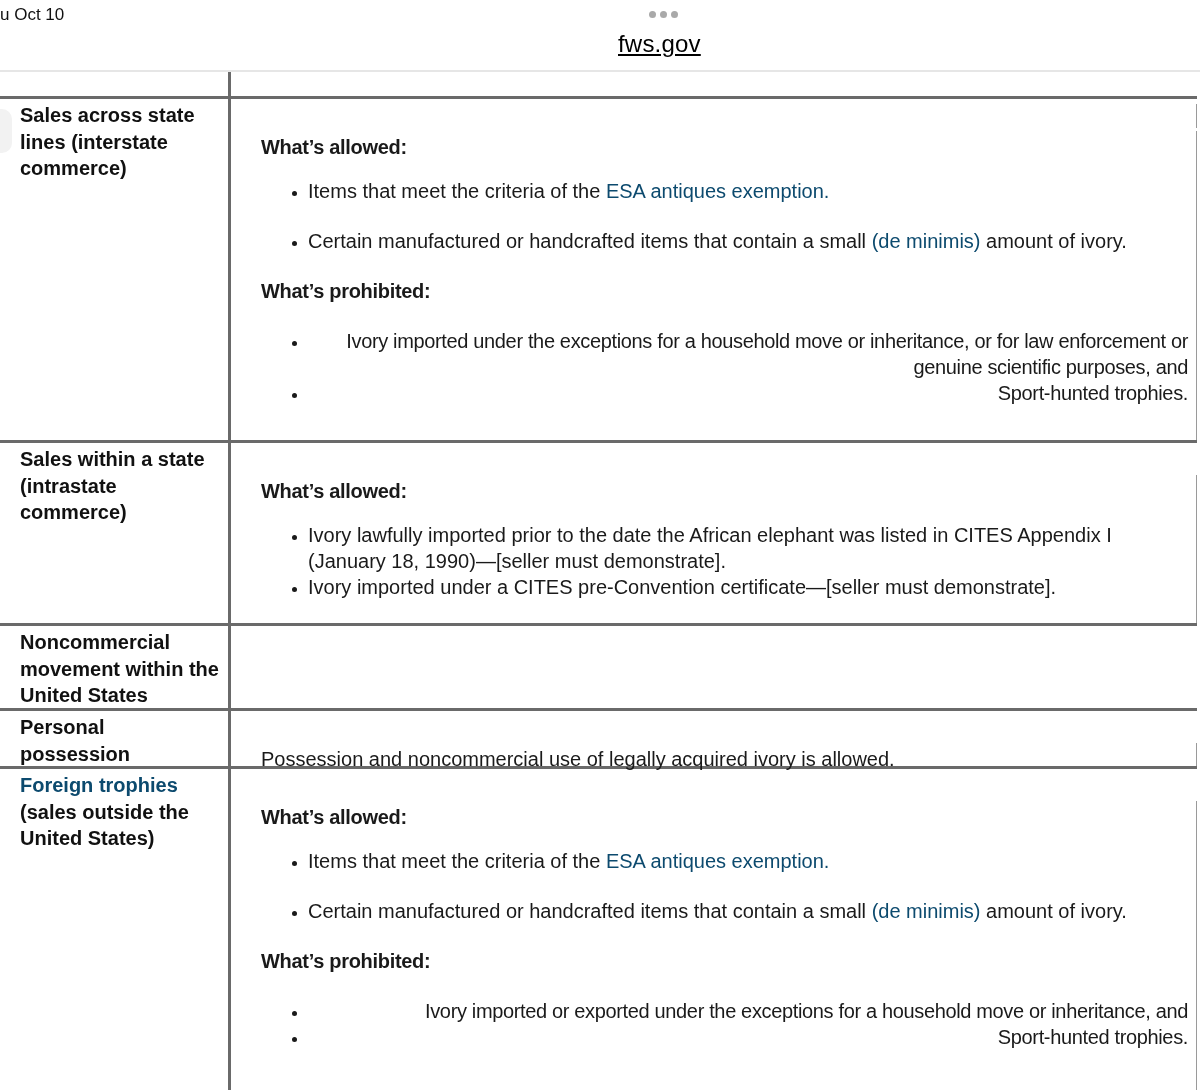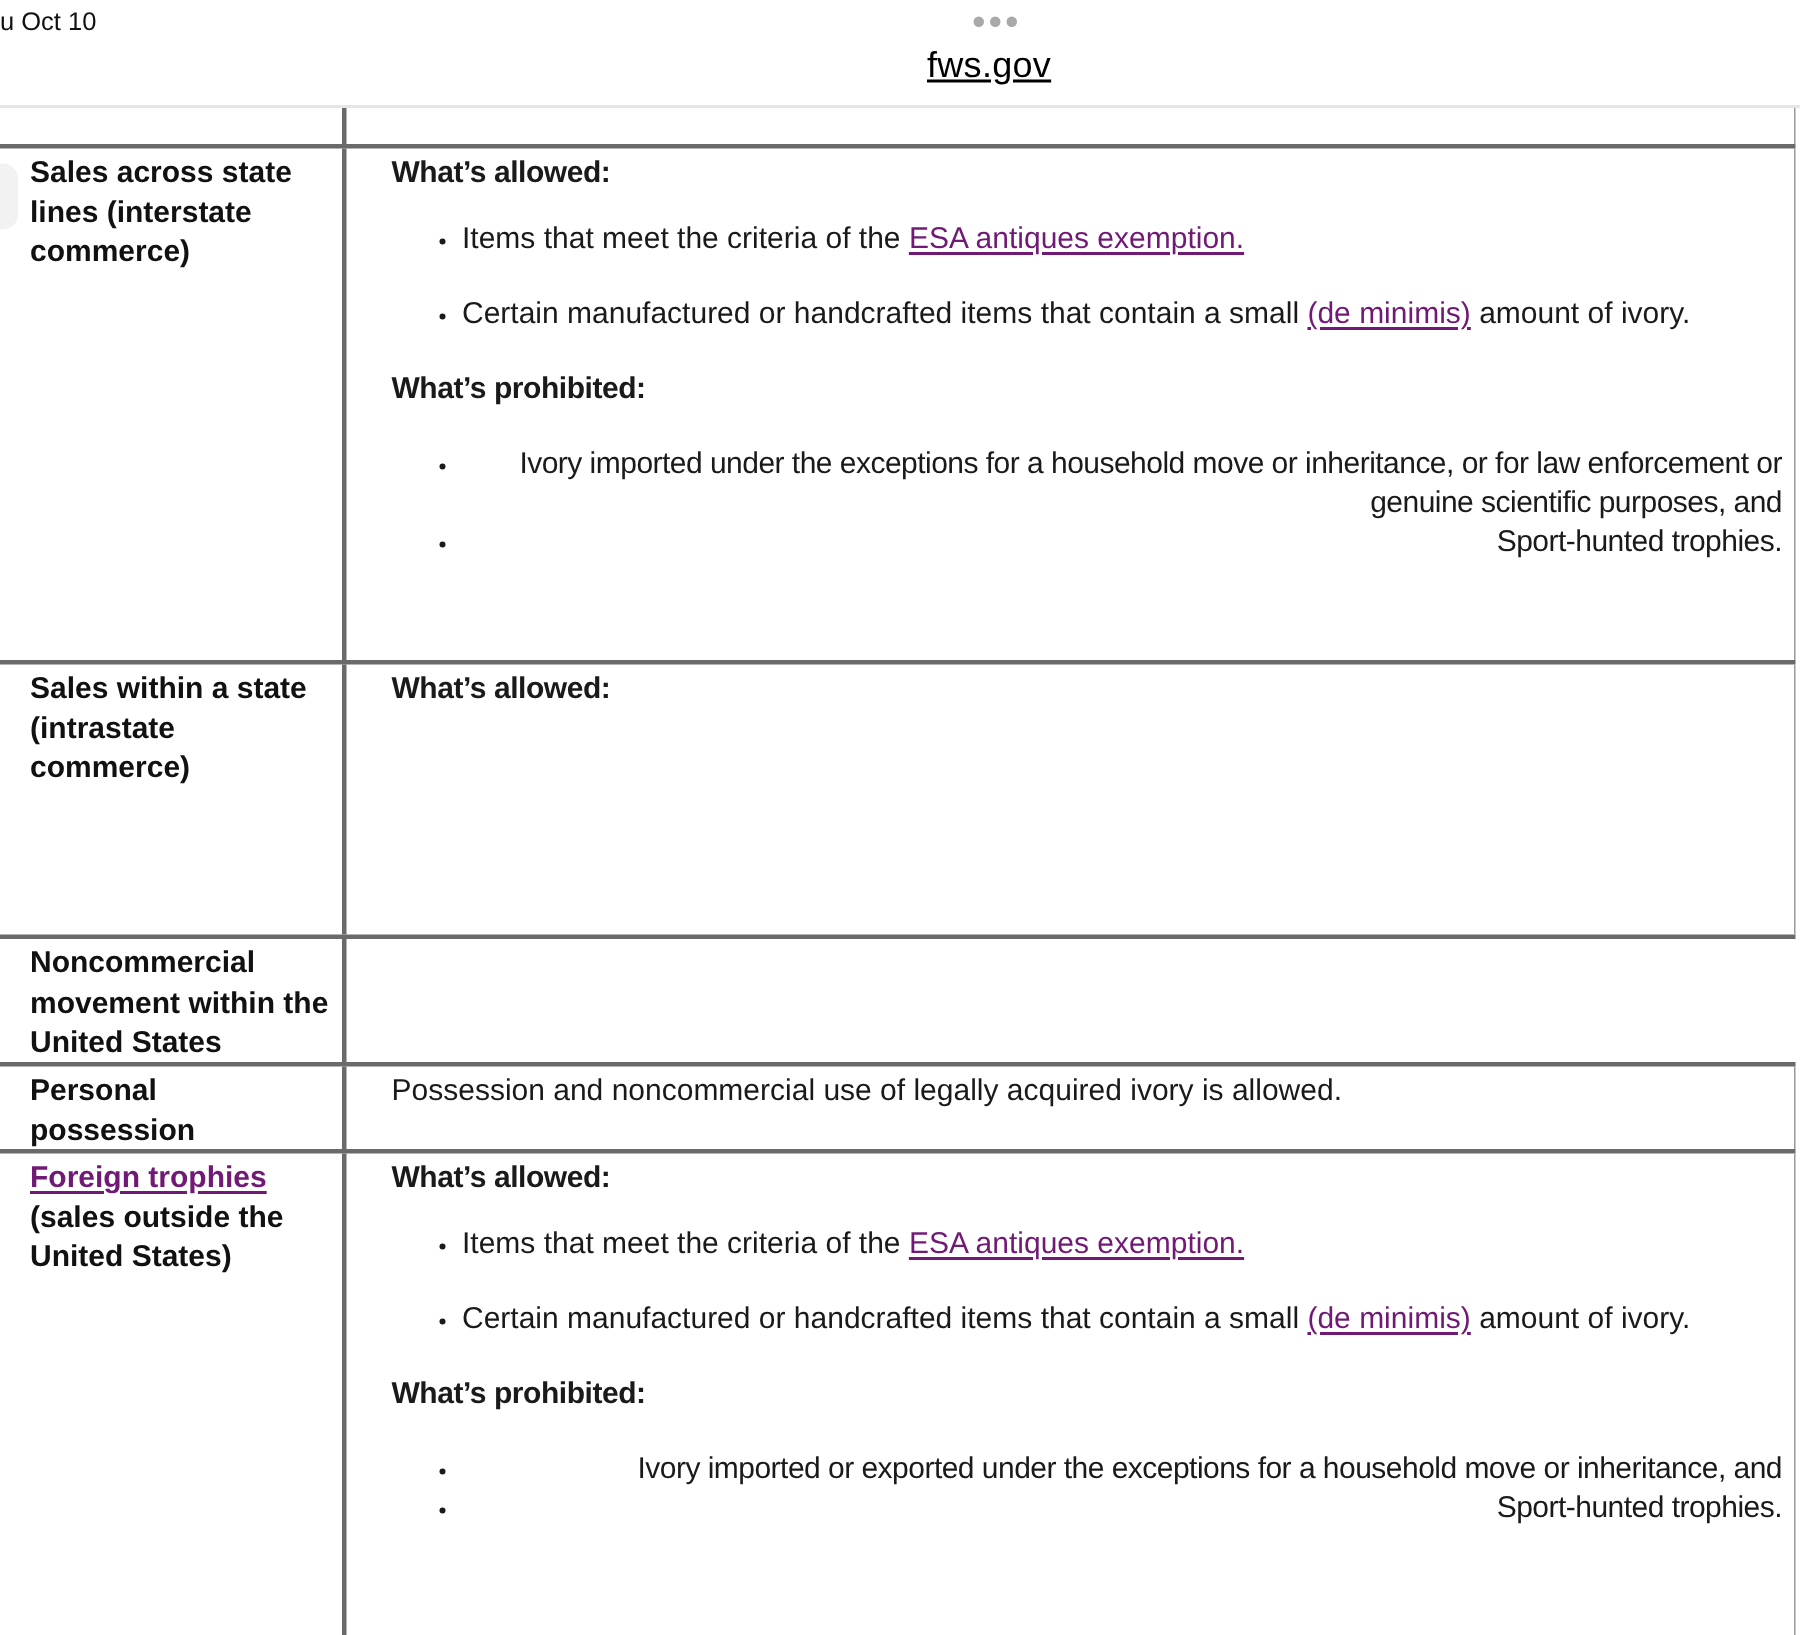--- a/index.html
+++ b/index.html
@@ -11,28 +11,28 @@
     .status-time { position: absolute; left: 0; top: 5px; font-size: 17px; color: #111; }
     .dots { position: absolute; left: 649px; top: 11px; display: flex; gap: 4px; }
     .dot { width: 7px; height: 7px; border-radius: 50%; background: #a9a9a9; }
     .url-text { position: absolute; left: 618px; top: 30px; font-size: 24px; color: #000000; letter-spacing: 0.2px; text-decoration: underline; }
     .topline { position: absolute; left: 0; top: 70px; width: 1200px; height: 2px; background: #e6e6e6; }
 
     .table { position: absolute; left: -2px; top: 72px; width: 1199px; }
     .row { position: relative; display: flex; border-bottom: 3px solid #6a6a6a; }
     .row.first { border-bottom: 3px solid #6a6a6a; }
     .cell-left { width: 233px; box-sizing: border-box; border-right: 3px solid #6a6a6a; padding: 3px 8px 0 22px; font-weight: bold; font-size: 20px; line-height: 26.5px; color: #111; }
-    .cell-right { flex: 1; box-sizing: border-box; padding: 3px 8px 0 30px; font-size: 20px; line-height: 26px; color: #1a1a1a; border-right: 1px solid #9a9a9a; }
+    .cell-right { flex: 1; box-sizing: border-box; padding: 3px 8px 0 30px; font-size: 20px; line-height: 26px; color: #1a1a1a; border-right: 1px solid #9a9a9a; margin-top: 32px; }
     .heading { font-weight: bold; font-size: 20px; letter-spacing: -0.3px; margin: 0; }
     ul { margin: 0; padding-left: 47px; }
     li { margin: 0; padding-left: 0; }
     li::marker { font-size: 16px; }
     .gap-lg { height: 24px; }
     .gap-md { height: 18px; }
-    a.link { color: #701a75; text-decoration: underline; text-underline-offset: 3px; }
+    a.link { color: #0c4a6e; text-underline-offset: 3px; }
     .narrow { letter-spacing: -0.35px; text-align: right; }
     .left-tab { position: absolute; left: 0; top: 10px; width: 14px; height: 44px; background: #f2f2f2; border-radius: 0 10px 10px 0; }
   </style>
 </head>
 <body>
 
 <div class="status-bar">
   <div class="status-time">u Oct 10</div>
   <div class="dots">
     <span class="dot"></span>
@@ -71,20 +71,24 @@
         <li class="narrow">Sport-hunted trophies.</li>
       </ul>
     </div>
   </div>
 
   <div class="row" style="height:180px;">
     <div class="cell-left">Sales within a state (intrastate commerce)</div>
     <div class="cell-right">
       <p class="heading">What’s allowed:</p>
       <div class="gap-md"></div>
+      <ul>
+        <li>Ivory lawfully imported prior to the date the African elephant was listed in CITES Appendix I (January 18, 1990)—[seller must demonstrate].</li>
+        <li>Ivory imported under a CITES pre-Convention certificate—[seller must demonstrate].</li>
+      </ul>
     </div>
   </div>
 
   <div class="row" style="height:82px;">
     <div class="cell-left">Noncommercial movement within the United States</div>
   </div>
 
   <div class="row" style="height:55px;">
     <div class="cell-left">Personal possession</div>
     <div class="cell-right">Possession and noncommercial use of legally acquired ivory is allowed.</div>

